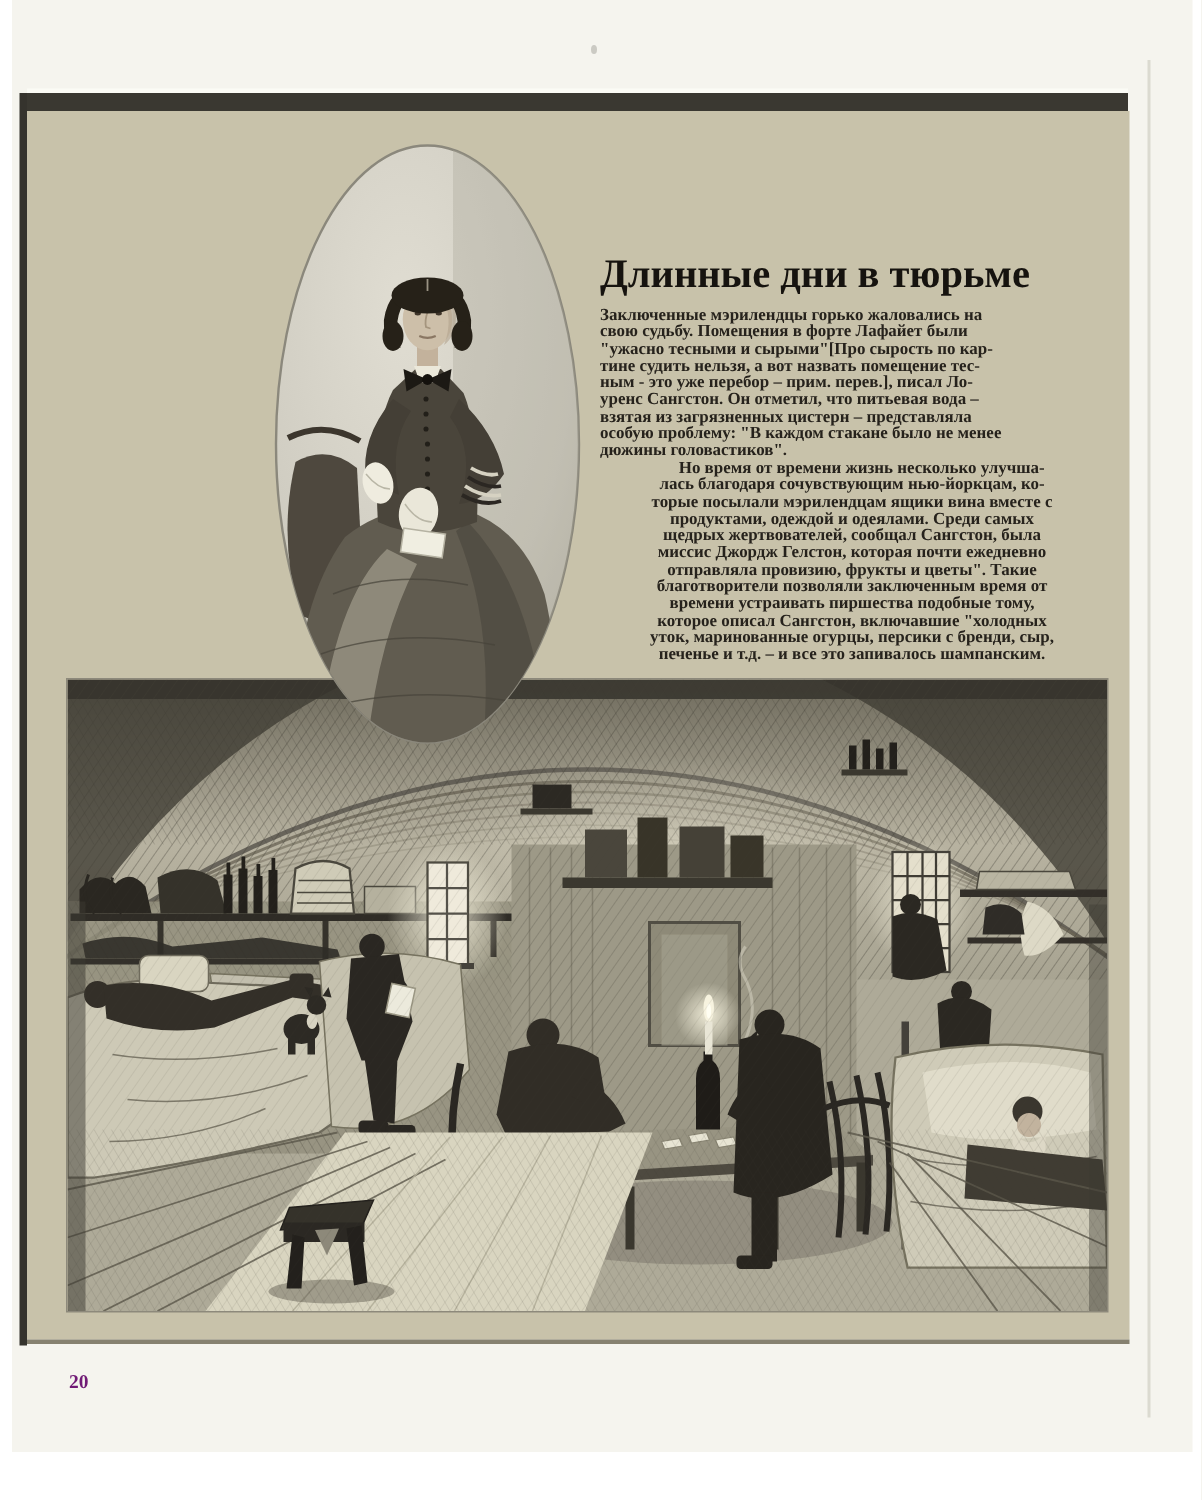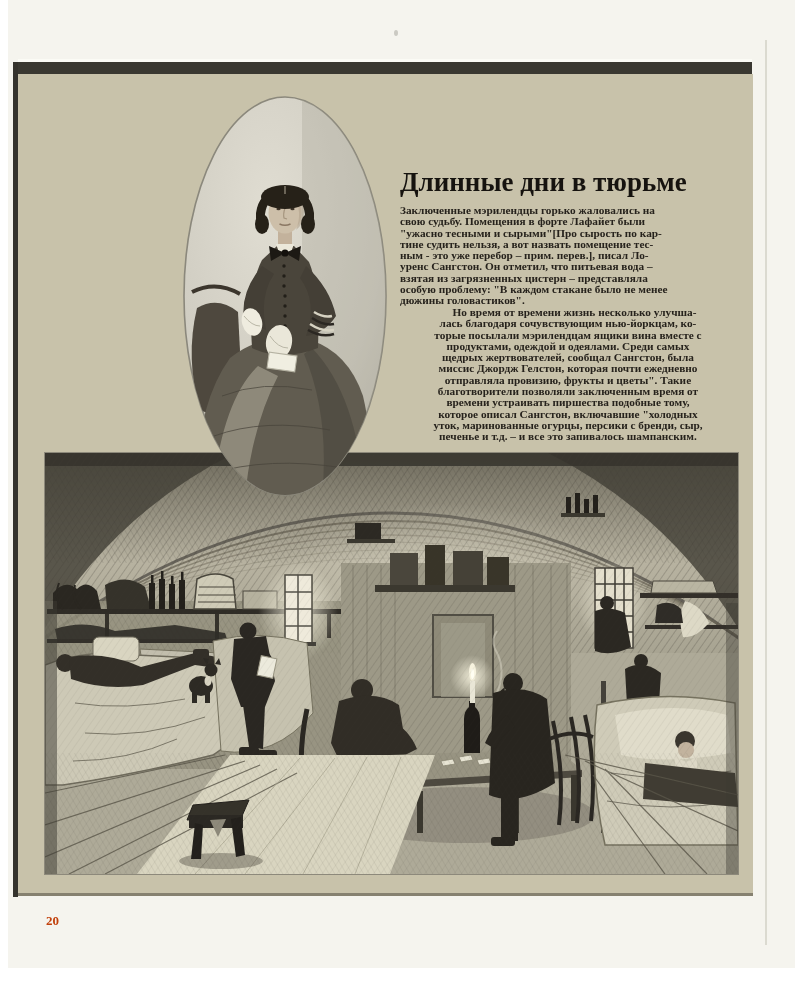--- a/index.html
+++ b/index.html
@@ -21,21 +21,21 @@
   .article{position:absolute;left:400px;top:0;width:336px;z-index:4;color:#1f1c17;}
   .article h1{position:absolute;left:0;top:167px;margin:0;width:336px;
               font-size:27px;line-height:30px;font-weight:bold;color:#16130f;
               font-family:"Liberation Serif",serif;letter-spacing:0px;white-space:nowrap;}
   .para{position:absolute;left:0;margin:0;width:336px;white-space:pre-line;
         font-size:11.3px;line-height:11.3px;font-weight:bold;color:#26221c;
         font-family:"Liberation Serif",serif;}
   .p1{top:205px;}
   .p2{top:307px;text-indent:13px;text-align:center;}
 
-  .pageno{position:absolute;left:46px;top:913px;font-size:13px;font-weight:bold;color:#c2410c;
+  .pageno{position:absolute;left:46px;top:913px;font-size:13px;font-weight:bold;color:#701a75;
           font-family:"Liberation Serif",serif;z-index:4;}
 </style>
 </head>
 <body>
 
 <div class="canvas">
   <div class="paper"></div>
   <div class="page-edge-line"></div>
   <div class="top-light-line"></div>
   <div class="top-bar"></div>

